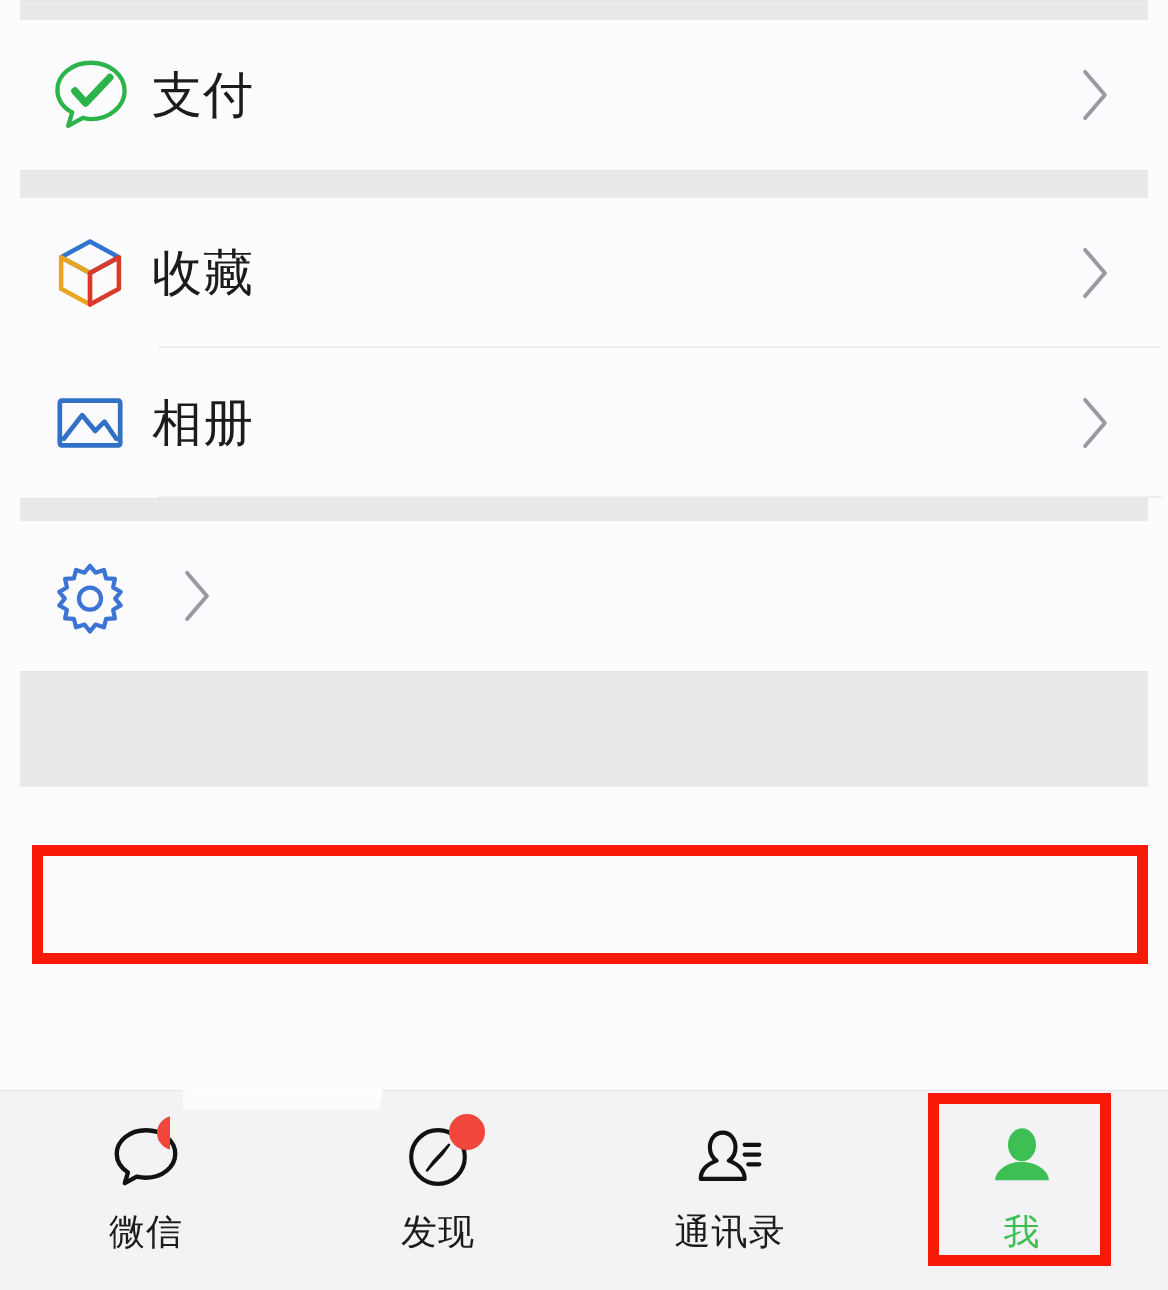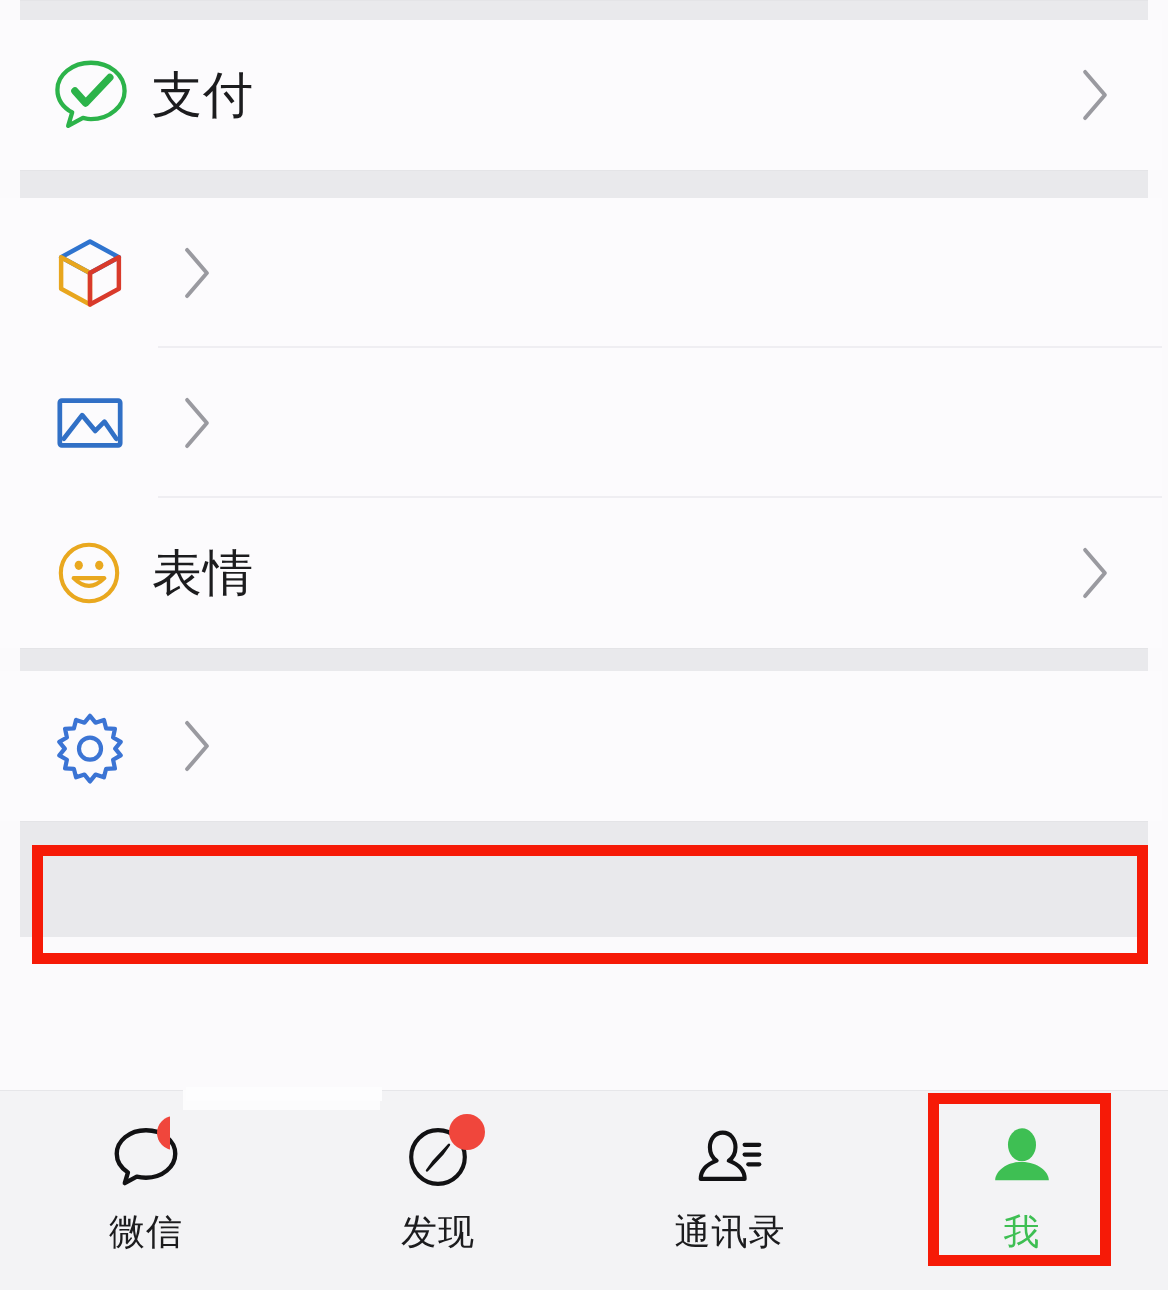--- a/index.html
+++ b/index.html
@@ -248,58 +248,44 @@
     <div class="card">
 
       <div class="row row-divider">
         <div class="row-icon">
           <svg width="84" height="84" viewBox="0 0 64 64">
             <path d="M32 8 L54 20 L32 32 L10 20 Z" fill="none" stroke="#2f74cf" stroke-width="3.4" stroke-linejoin="round"></path>
             <path d="M10 20 L10 44 L32 56 L32 32 Z" fill="none" stroke="#e8a61e" stroke-width="3.4" stroke-linejoin="round"></path>
             <path d="M54 20 L54 44 L32 56 L32 32 Z" fill="none" stroke="#d93a2b" stroke-width="3.4" stroke-linejoin="round"></path>
           </svg>
         </div>
+        <div class="row-label">收藏</div>
         <div class="chevron">
           <svg width="34" height="56" viewBox="0 0 20 34">
             <path d="M4 3 L16 17 L4 31" fill="none" stroke="#9a9aa0" stroke-width="2.4" stroke-linecap="round" stroke-linejoin="round"></path>
           </svg>
         </div>
       </div>
 
       <div class="row row-divider">
         <div class="row-icon">
           <svg width="84" height="84" viewBox="0 0 64 64">
             <rect x="9" y="15" width="46" height="34" rx="1.5" fill="none" stroke="#3170c6" stroke-width="3.6"></rect>
             <path d="M12 44 L26 26 L36 38 L43 31 L52 44" fill="none" stroke="#3170c6" stroke-width="3.6" stroke-linecap="round" stroke-linejoin="round"></path>
           </svg>
         </div>
+        <div class="row-label">相册</div>
         <div class="chevron">
           <svg width="34" height="56" viewBox="0 0 20 34">
             <path d="M4 3 L16 17 L4 31" fill="none" stroke="#9a9aa0" stroke-width="2.4" stroke-linecap="round" stroke-linejoin="round"></path>
           </svg>
         </div>
       </div>
 
 
-      <div class="row">
-        <div class="row-icon">
-          <svg width="82" height="82" viewBox="0 0 64 64">
-            <circle cx="32" cy="32" r="22" fill="none" stroke="#e9a81f" stroke-width="3.2"></circle>
-            <ellipse cx="24" cy="26" rx="3.2" ry="3.6" fill="#e9a81f"></ellipse>
-            <ellipse cx="40" cy="26" rx="3.2" ry="3.6" fill="#e9a81f"></ellipse>
-            <path d="M20 36 Q32 48 44 36 Z" fill="none" stroke="#e9a81f" stroke-width="3.2" stroke-linejoin="round"></path>
-          </svg>
-        </div>
-        <div class="row-label">表情</div>
-        <div class="chevron">
-          <svg width="34" height="56" viewBox="0 0 20 34">
-            <path d="M4 3 L16 17 L4 31" fill="none" stroke="#9a9aa0" stroke-width="2.4" stroke-linecap="round" stroke-linejoin="round"></path>
-          </svg>
-        </div>
-      </div>
 
     </div>
 
     <div class="gap gap-bottom"></div>
 
     <div class="card">
       <div class="row">
         <div class="row-icon">
           <svg width="84" height="84" viewBox="0 0 64 64">
             <path d="M32 9 L36.2 14.2 L42.6 12.1 L44.3 18.6 L51 18.9 L49.6 25.5 L55.4 28.9 L51.2 34 L55.4 39.1

